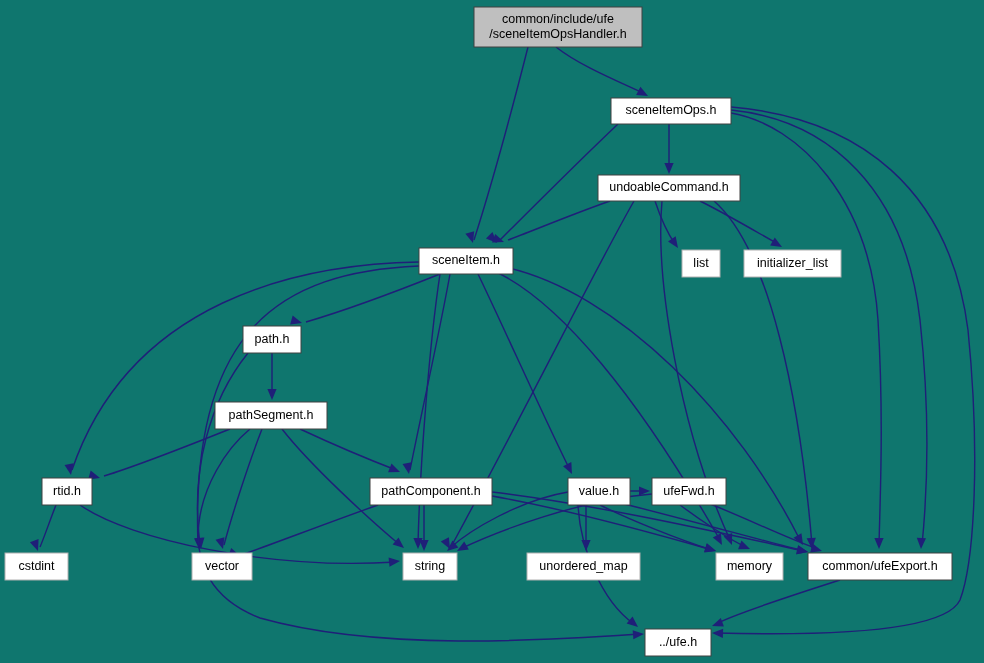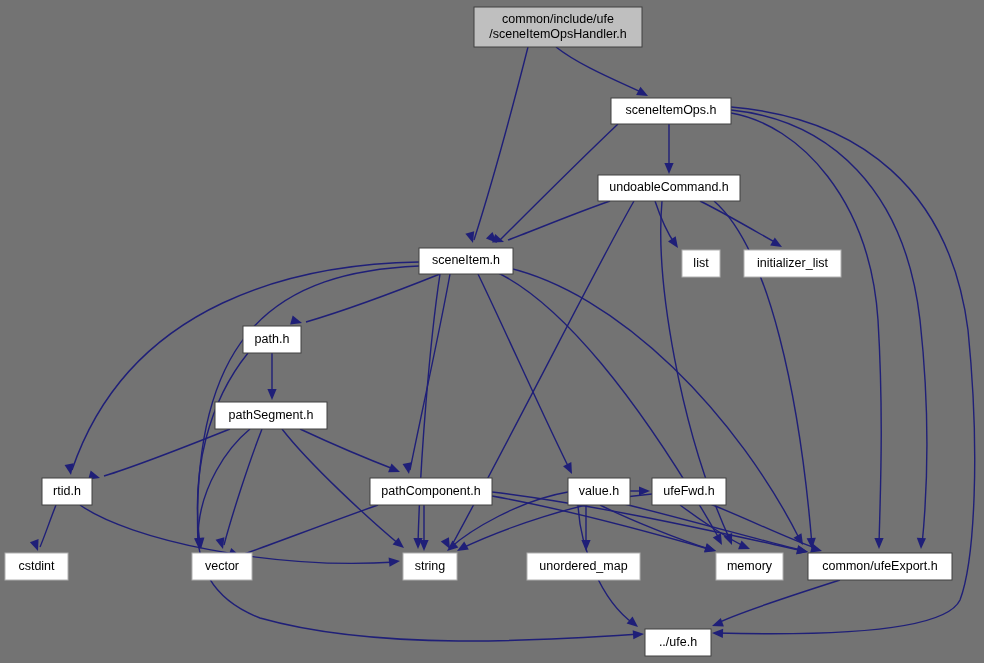--- a/index.html
+++ b/index.html
@@ -39,21 +39,21 @@
     font-size: 12.5px;
     fill: #000000;
     text-anchor: middle;
     dominant-baseline: middle;
     white-space: pre;
   }
 </style>
 </head>
 <body>
 
-<div id="canvas-wrap" style="width: 984px; height: 663px; background: #737373;">
+<div id="canvas-wrap" style="width: 984px; height: 663px; background: #0f766e;">
   <svg id="graph" viewBox="0 0 984 663" xmlns="http://www.w3.org/2000/svg">
     <g id="edges-layer">
         <g>
           <path d="M 556 47 C 580 66, 620 82, 645 94" class="edge" stroke="#1f1f78"></path>
           <polygon points="0,0 -11,-4.6 -11,4.6" transform="translate(648,96) rotate(28)" class="arrowhead" fill="#1f1f78"></polygon>
         </g>
         <g>
           <path d="M 528 47 C 512 110, 490 190, 474 240" class="edge" stroke="#1f1f78"></path>
           <polygon points="0,0 -11,-4.6 -11,4.6" transform="translate(473,243) rotate(73)" class="arrowhead" fill="#1f1f78"></polygon>
         </g>

